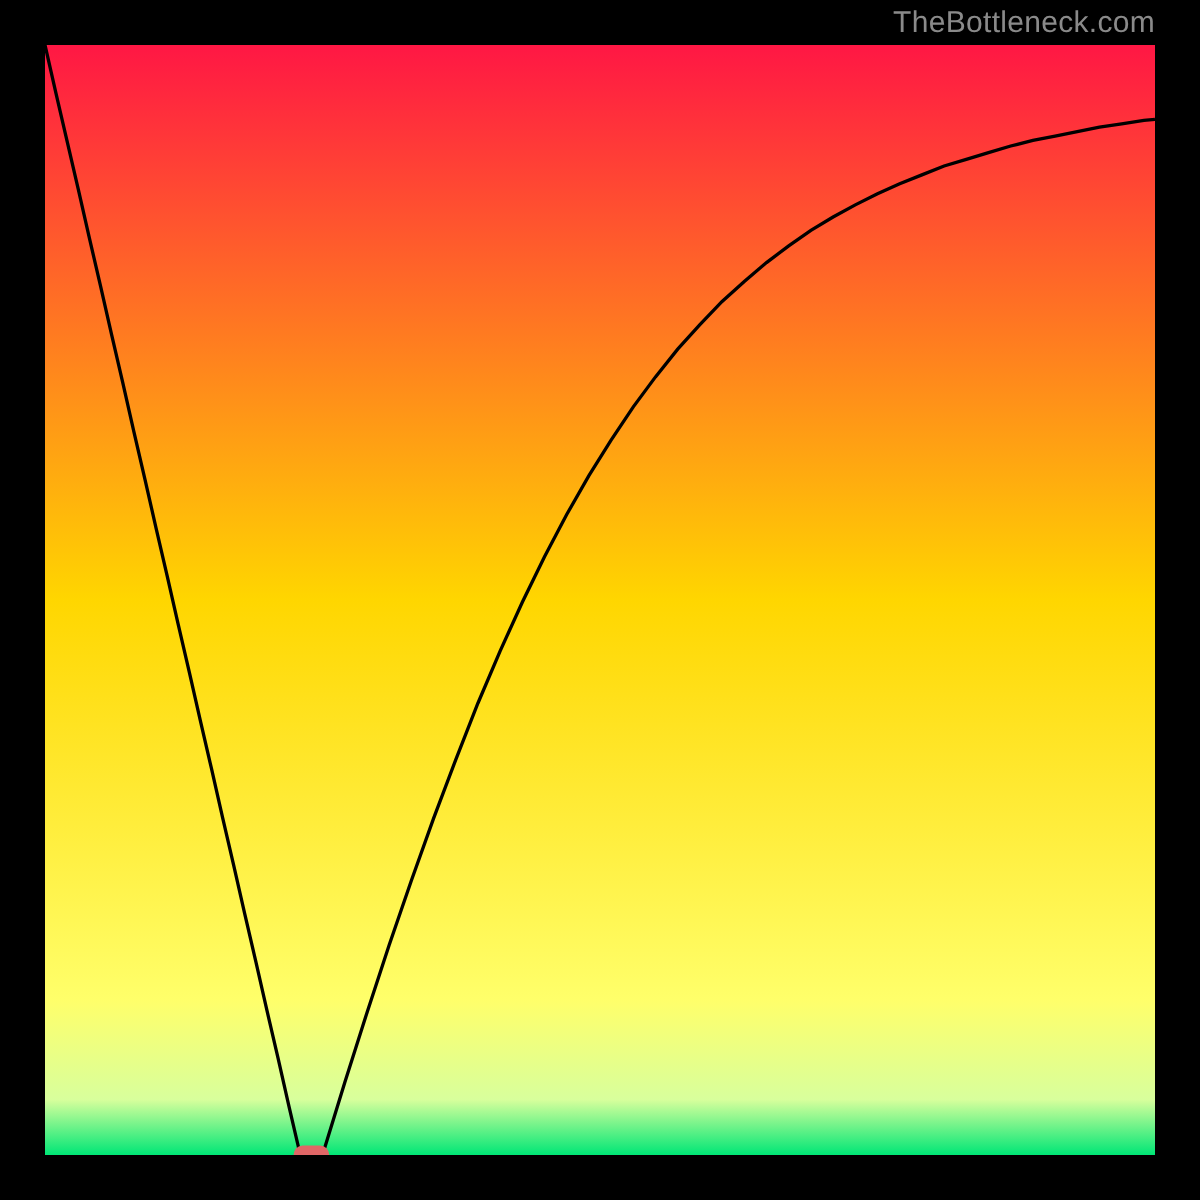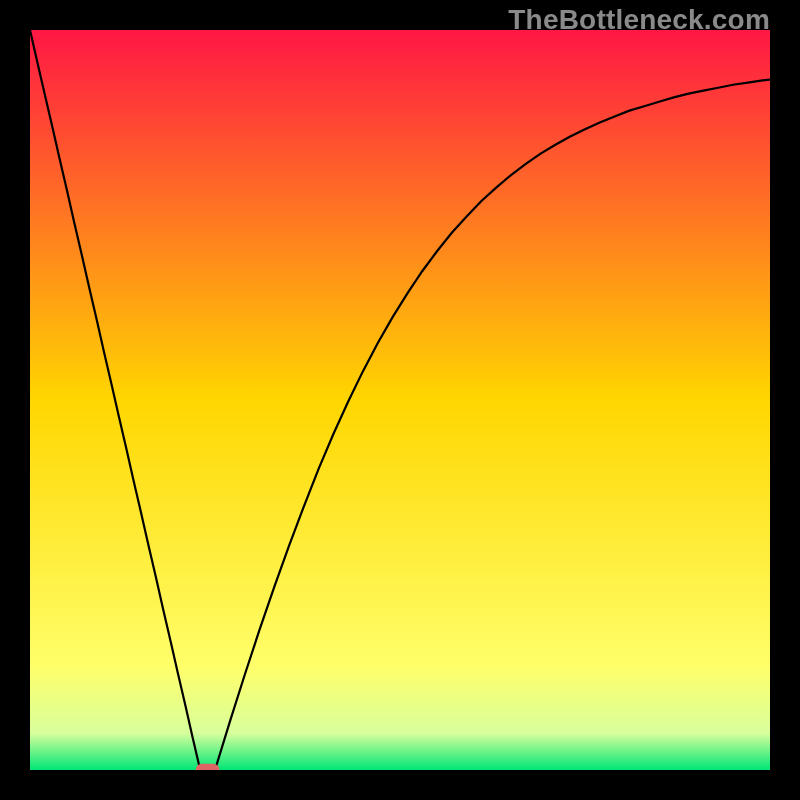--- a/index.html
+++ b/index.html
@@ -16,22 +16,22 @@
     top: 30px;
     width: 740px;
     height: 740px;
     background: #000;
   }
   .watermark {
     position: absolute;
     top: 4px;
     right: 30px;
     font-family: Arial, Helvetica, sans-serif;
-    font-size: 28px;
-    font-weight: 700;
+    font-size: 20px;
+    font-weight: 400;
     color: #8a8a8a;
     letter-spacing: 0.2px;
   }
 </style>
 </head>
 <body>
 
 <div class="frame">
   <svg class="plot-svg" width="740" height="740" viewBox="0 0 740 740" preserveAspectRatio="none">
     <defs>

